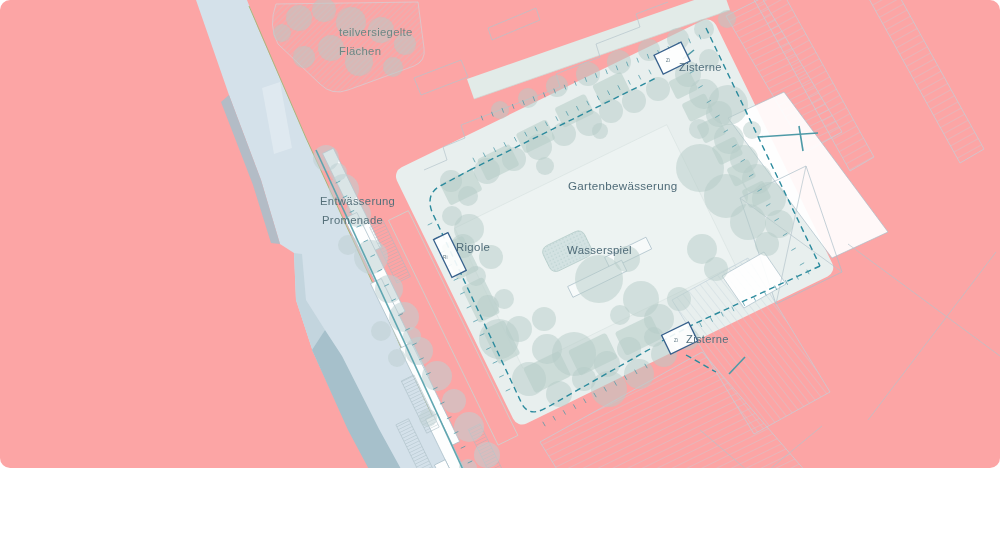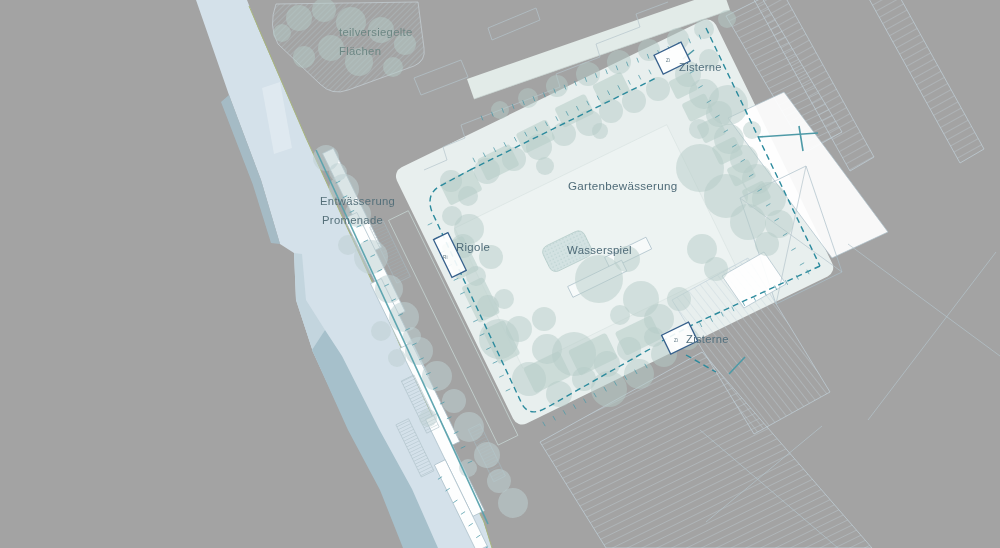--- a/index.html
+++ b/index.html
@@ -1,16 +1,16 @@
 <!DOCTYPE html>
 <html><head>
 <meta charset="utf-8">
 <style>
   html,body{margin:0;padding:0;background:#ffffff;}
-  .stage{position:relative;width:1000px;height:548px;overflow:hidden;background:#a3a3a3;}
+  .stage{position:relative;width:1000px;height:468px;overflow:hidden;background:#fca5a5;border-radius:10px;}
   svg{display:block;}
   text{font-family:"Liberation Sans","DejaVu Sans",sans-serif;letter-spacing:.3px;}
 </style>
 </head>
 <body>
 
 <div class="stage">
   <svg id="plan" width="1000" height="548" viewBox="0 0 1000 548">
     <defs>
       <pattern id="hatch45" patternUnits="userSpaceOnUse" width="4" height="4" patternTransform="rotate(-45)">

